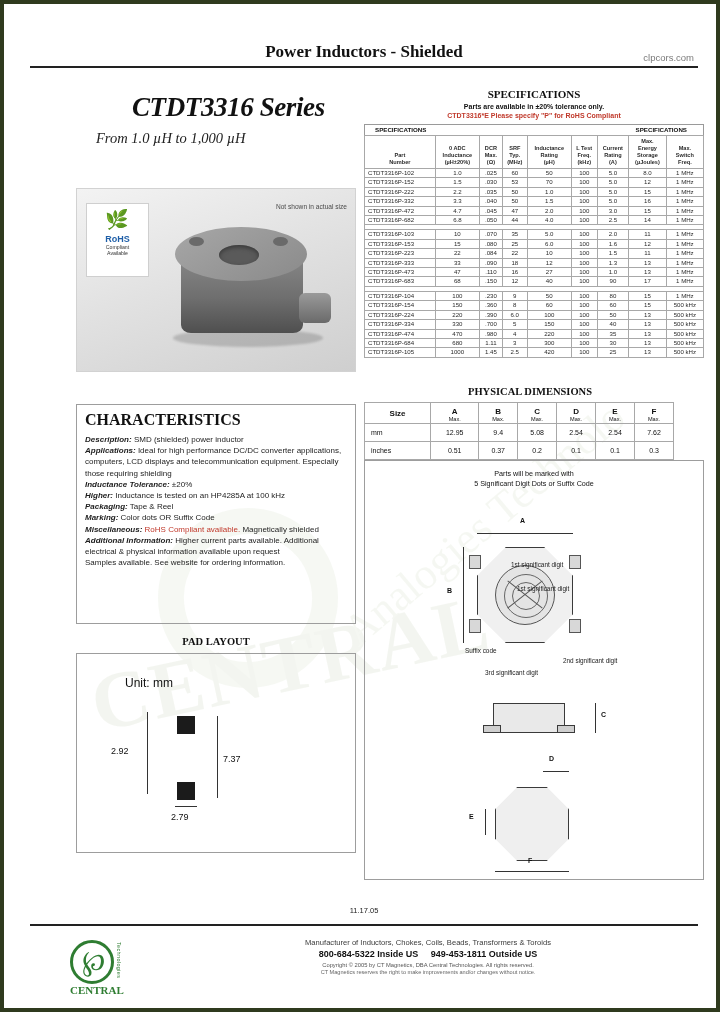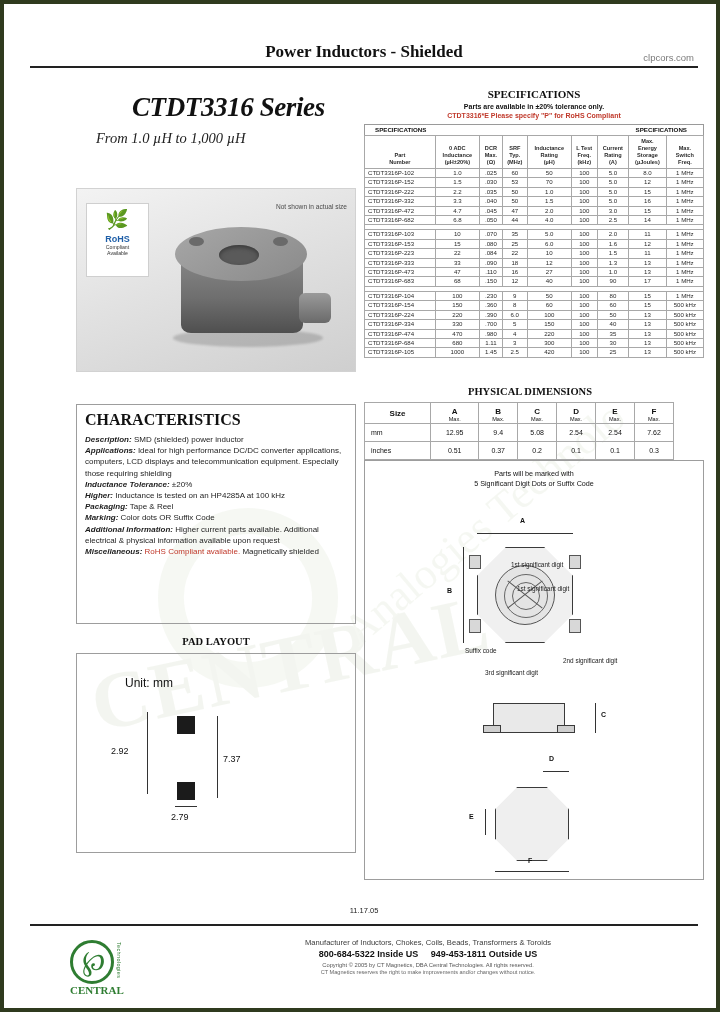--- a/index.html
+++ b/index.html
@@ -592,22 +592,23 @@
 
   <div class="char-box">
     <div class="char-title">CHARACTERISTICS</div>
     <div id="char-list">
           <div class="char-line"><b>Description:</b> SMD (shielded) power inductor</div>
           <div class="char-line"><b>Applications:</b>  Ideal for high performance DC/DC converter applications, computers, LCD displays and telecommunication equipment. Especially those requiring shielding</div>
           <div class="char-line"><b>Inductance Tolerance:</b>  ±20%</div>
           <div class="char-line"><b>Higher:</b>  Inductance is tested on an HP4285A at 100 kHz</div>
           <div class="char-line"><b>Packaging:</b>  Tape &amp; Reel</div>
           <div class="char-line"><b>Marking:</b>  Color dots OR Suffix Code</div>
+          <div class="char-line"><b>Miscellaneous:</b><span class="red"> RoHS Compliant available.</span> Magnetically shielded</div>
           <div class="char-line"><b>Additional Information:</b>  Higher current parts available. Additional electrical &amp; physical information available upon request</div>
-          <div class="char-line"><b>Miscellaneous:</b><span class="red"> RoHS Compliant available.</span> Magnetically shielded</div>
+          <div class="char-line">Samples available. See website for ordering information.</div>
         </div>
   </div>
 
   <div class="pd-title">PHYSICAL DIMENSIONS</div>
   <table class="pd">
     <thead>
           <tr>
             <th>Size</th>
             <th>A<small>Max.</small></th>
             <th>B<small>Max.</small></th>

